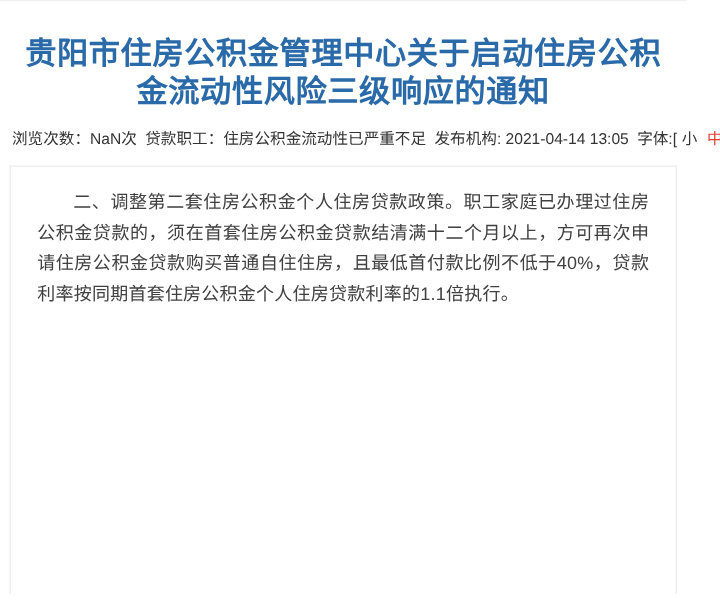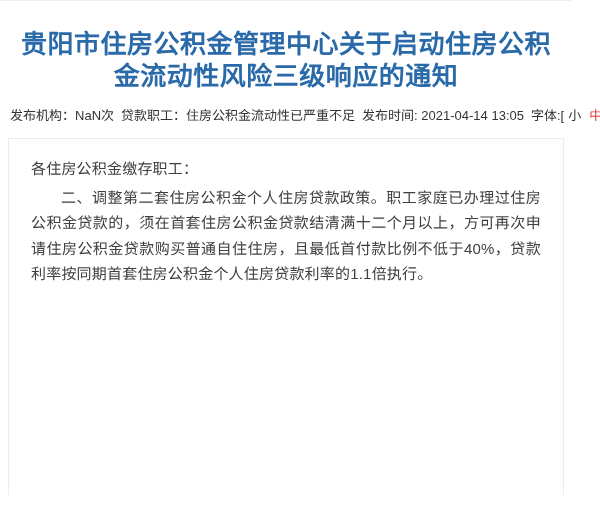--- a/index.html
+++ b/index.html
@@ -58,24 +58,23 @@
 </style>
 </head>
 <body>
 
 <div class="page">
 
   <header class="header">
     <h1 class="title">贵阳市住房公积金管理中心关于启动住房公积金流动性风险三级响应的通知</h1>
 
     <div class="meta">
-      <span class="meta-item"><span>发布机构：</span><span>NaN次</span></span><span class="meta-item"><span>贷款职工：</span><span>住房公积金流动性已严重不足</span></span><span class="meta-item"><span>发布时间:</span>
+      <span class="meta-item"><span>浏览次数：</span><span>NaN次</span></span><span class="meta-item"><span>贷款职工：</span><span>住房公积金流动性已严重不足</span></span><span class="meta-item"><span>发布机构:</span>
         <span>2021-04-14 13:05</span></span><span class="meta-item"><span>字体:[</span><span class="font-ctrl">小</span><span class="font-ctrl active">中</span><span class="font-ctrl">大</span></span>
     </div>
   </header>
 
   <main class="content-box">
-    <p class="salutation">各住房公积金缴存职工：</p>
     <p class="indent">二、调整第二套住房公积金个人住房贷款政策。职工家庭已办理过住房公积金贷款的，须在首套住房公积金贷款结清满十二个月以上，方可再次申请住房公积金贷款购买普通自住住房，且最低首付款比例不低于40%，贷款利率按同期首套住房公积金个人住房贷款利率的1.1倍执行。</p>
 
   </main>
 
 </div>
 
 </body></html>

